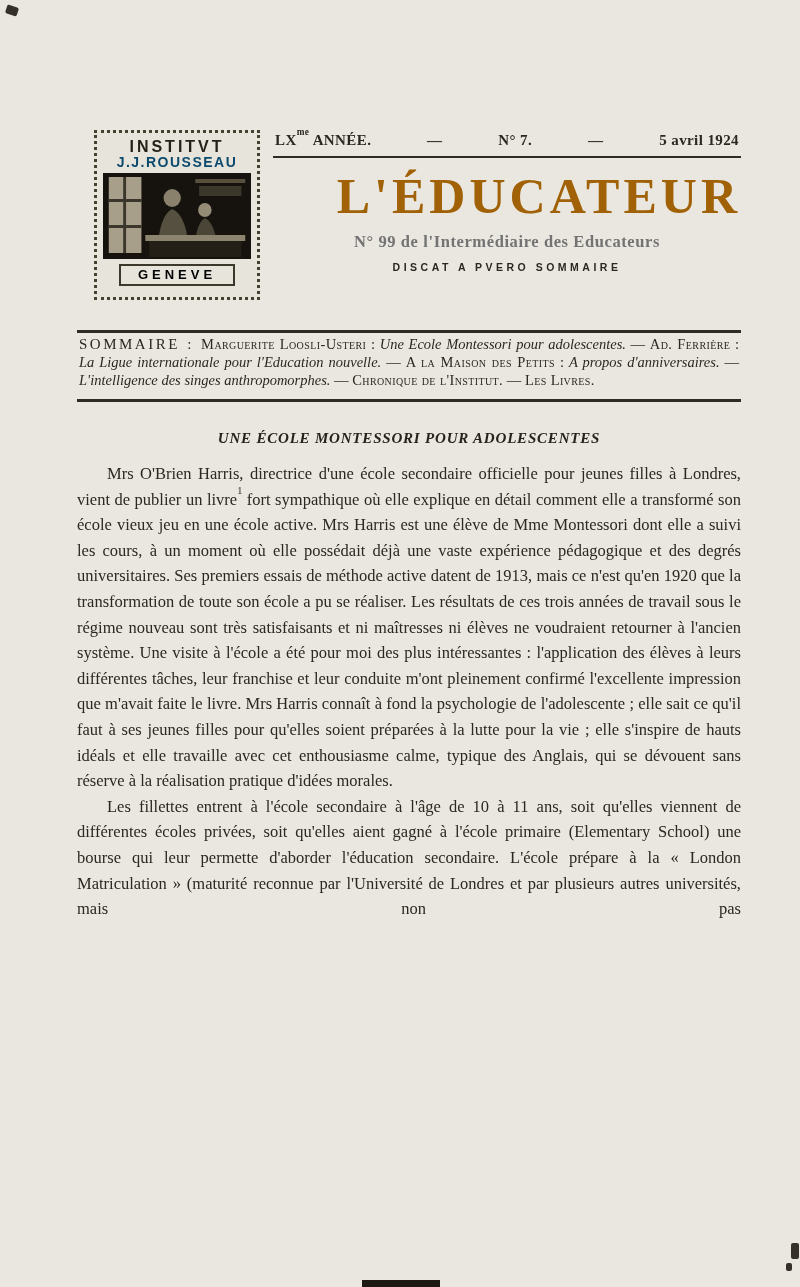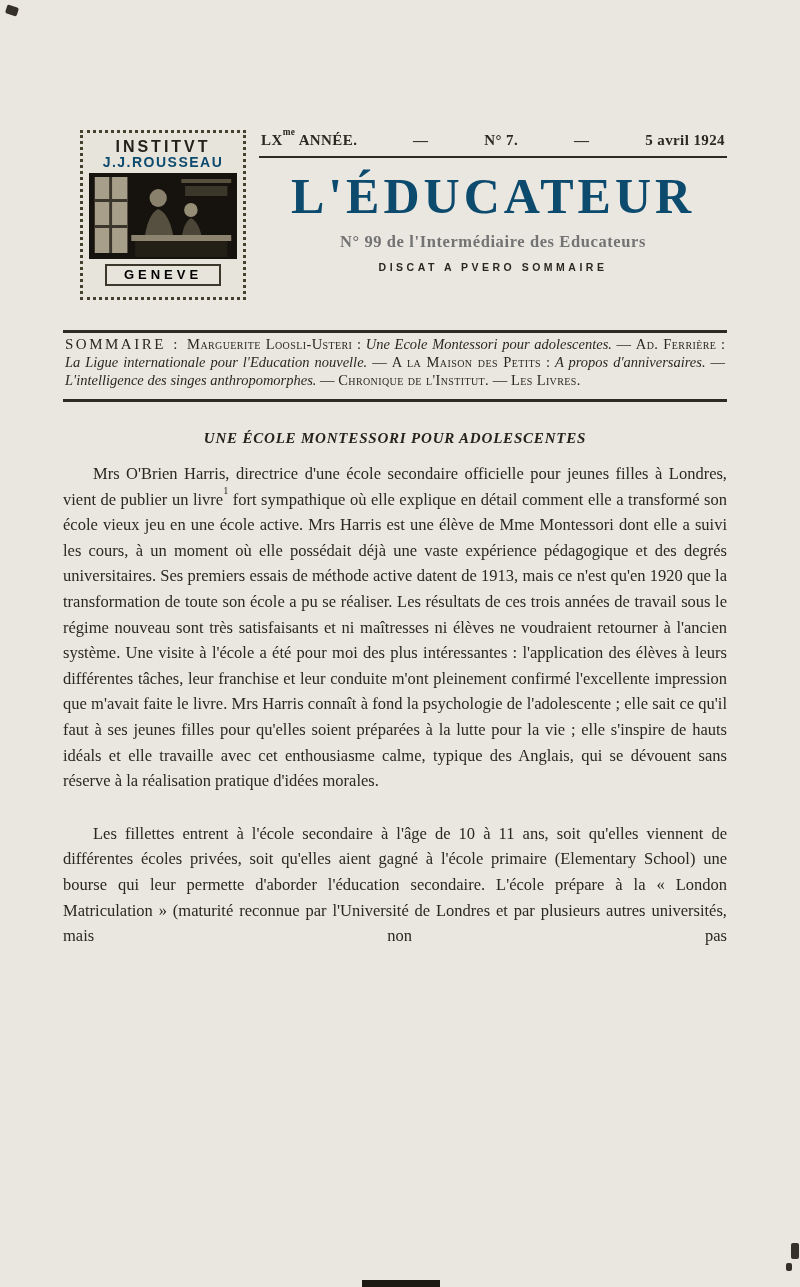--- a/index.html
+++ b/index.html
@@ -5,21 +5,21 @@
   html, body {
     margin: 0; padding: 0;
     width: 800px; height: 1287px;
     overflow: hidden;
     background: #e9e7e0;
     font-family: "Liberation Serif", serif;
     color: #2b281f;
   }
   .sheet { position: absolute; inset: 0; background: #e9e7e0; }
 
-  .page { position: absolute; left: 63px; top: 126px; width: 664px; }
+  .page { position: absolute; left: 77px; top: 126px; width: 664px; }
 
   
   .masthead { position: relative; height: 178px; }
 
   .logo {
     position: absolute; left: 17px; top: 4px;
     width: 166px; height: 170px;
     border: 3px dotted #45412f;
     box-sizing: border-box;
     padding: 5px 6px;
@@ -47,23 +47,23 @@
 
   .mast-right { position: absolute; left: 196px; top: 6px; width: 468px; }
   .issue-line {
     display: flex; justify-content: space-between; align-items: baseline;
     font-size: 15px; font-weight: bold; letter-spacing: 0.4px;
     padding: 0 2px 7px;
     border-bottom: 2px solid #2e2b22;
     text-align: right;
   }
   .journal-title {
-    margin: 12px 0 0; text-align: center;
+    margin: 12px 0 0; text-align: right;
     font-size: 50px; line-height: 52px; letter-spacing: 4px; font-weight: bold;
-    color: #0c4a6e;
+    color: #a16207;
   }
   .journal-subtitle {
     margin-top: 10px; text-align: center; font-weight: bold;
     font-size: 16.5px; letter-spacing: 0.6px; color: #737373;
   }
   .journal-motto {
     margin-top: 9px; text-align: center;
     font-family: "Liberation Sans", sans-serif; font-weight: bold;
     font-size: 10.5px; letter-spacing: 3.5px; color: #2b281f;
   }
@@ -85,21 +85,21 @@
     margin: 28px 0 0; text-align: center;
     font-size: 15px; font-weight: bold; letter-spacing: 0.8px;
     color: #26231b;
     font-style: italic;
   }
   .body { margin-top: 14px; }
   .body-para {
     margin: 0; font-size: 16.5px; line-height: 25.6px;
     text-align: justify; text-indent: 30px;
   }
-  .justify-last { text-align-last: justify; margin-top: 27px; }
+  .justify-last { text-align-last: justify; }
 
   .footnote {
     margin-top: 17px; font-size: 13.5px; line-height: 19px;
     text-align: justify; text-indent: 16px;
   }
 
   .sup { font-size: 62%; position: relative; top: -0.45em; line-height: 0; }
 
   
   .speck { position: absolute; background: #35312a; }

